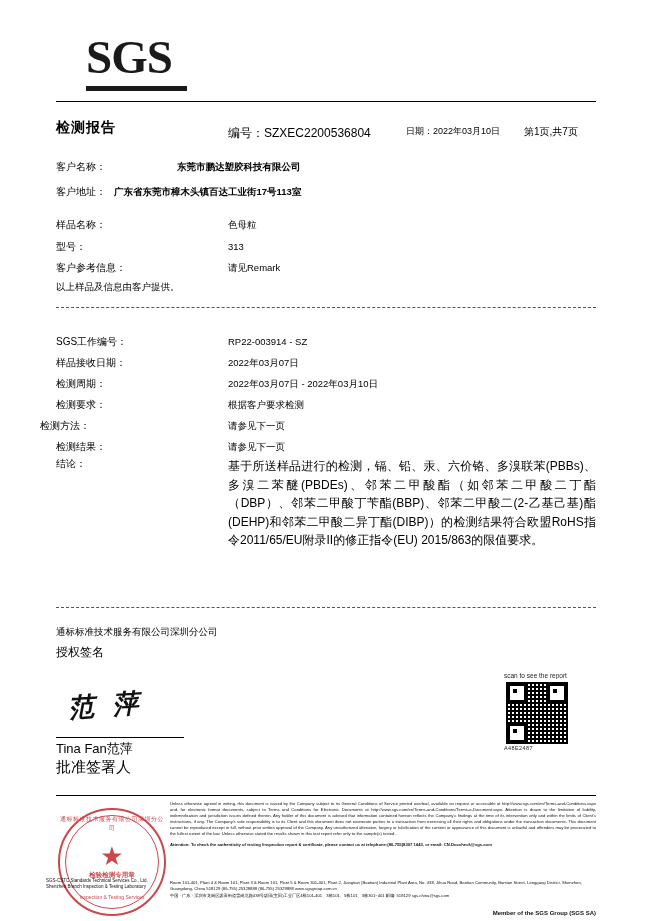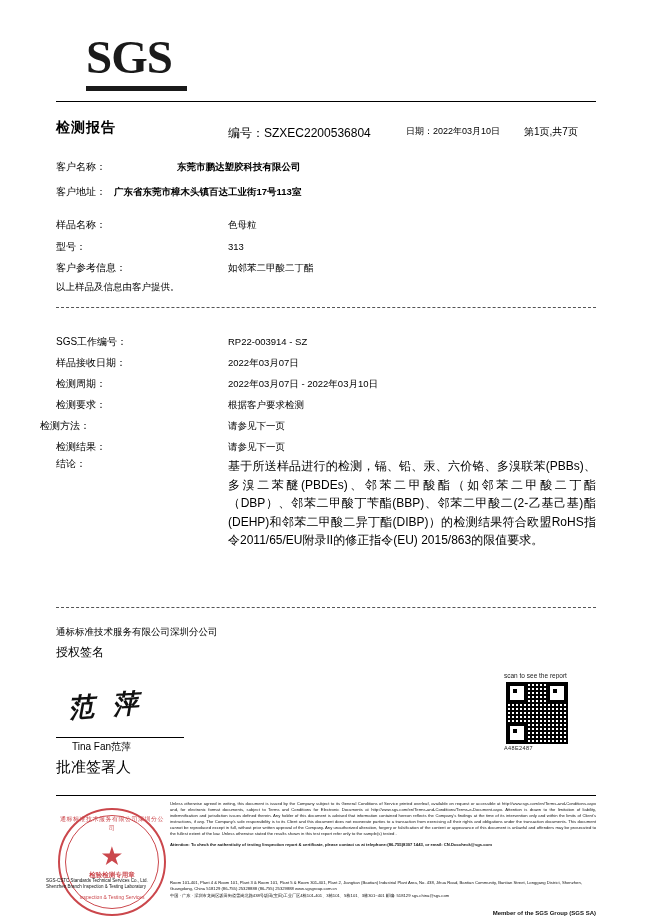--- a/index.html
+++ b/index.html
@@ -138,23 +138,23 @@
   .sig-line {
     position: absolute;
     left: 56px;
     top: 737px;
     width: 128px;
     height: 1px;
     background: #000;
   }
   .sig-name {
     position: absolute;
-    left: 72px;
+    left: 56px;
     top: 740px;
-    font-size: 10px;
+    font-size: 13px;
   }
   .sig-role {
     position: absolute;
     left: 56px;
     top: 758px;
     font-size: 15px;
   }
   
   .qr-caption {
     position: absolute;
@@ -341,21 +341,21 @@
   <div class="field-label" style="left:56px; top:185px;">客户地址：</div>
   <div class="field-value bold" style="left:114px; top:186px;">广东省东莞市樟木头镇百达工业街17号113室</div>
 
   <div class="field-label" style="left:56px; top:218px;">样品名称：</div>
   <div class="field-value" style="left:228px; top:219px;">色母粒</div>
 
   <div class="field-label" style="left:56px; top:240px;">型号：</div>
   <div class="field-value" style="left:228px; top:241px;">313</div>
 
   <div class="field-label" style="left:56px; top:261px;">客户参考信息：</div>
-  <div class="field-value" style="left:228px; top:262px;">如邻苯二甲酸二丁酯</div>
+  <div class="field-value" style="left:228px; top:262px;">请见Remark</div>
 
   <div class="note-line" style="top:281px;">以上样品及信息由客户提供。</div>
 
   <div class="dash-rule" style="top:307px;"></div>
 
   <div class="field-label" style="left:56px; top:335px;">SGS工作编号：</div>
   <div class="field-value" style="left:228px; top:336px;">RP22-003914 - SZ</div>
 
   <div class="field-label" style="left:56px; top:356px;">样品接收日期：</div>
   <div class="field-value" style="left:228px; top:357px;">2022年03月07日</div>

